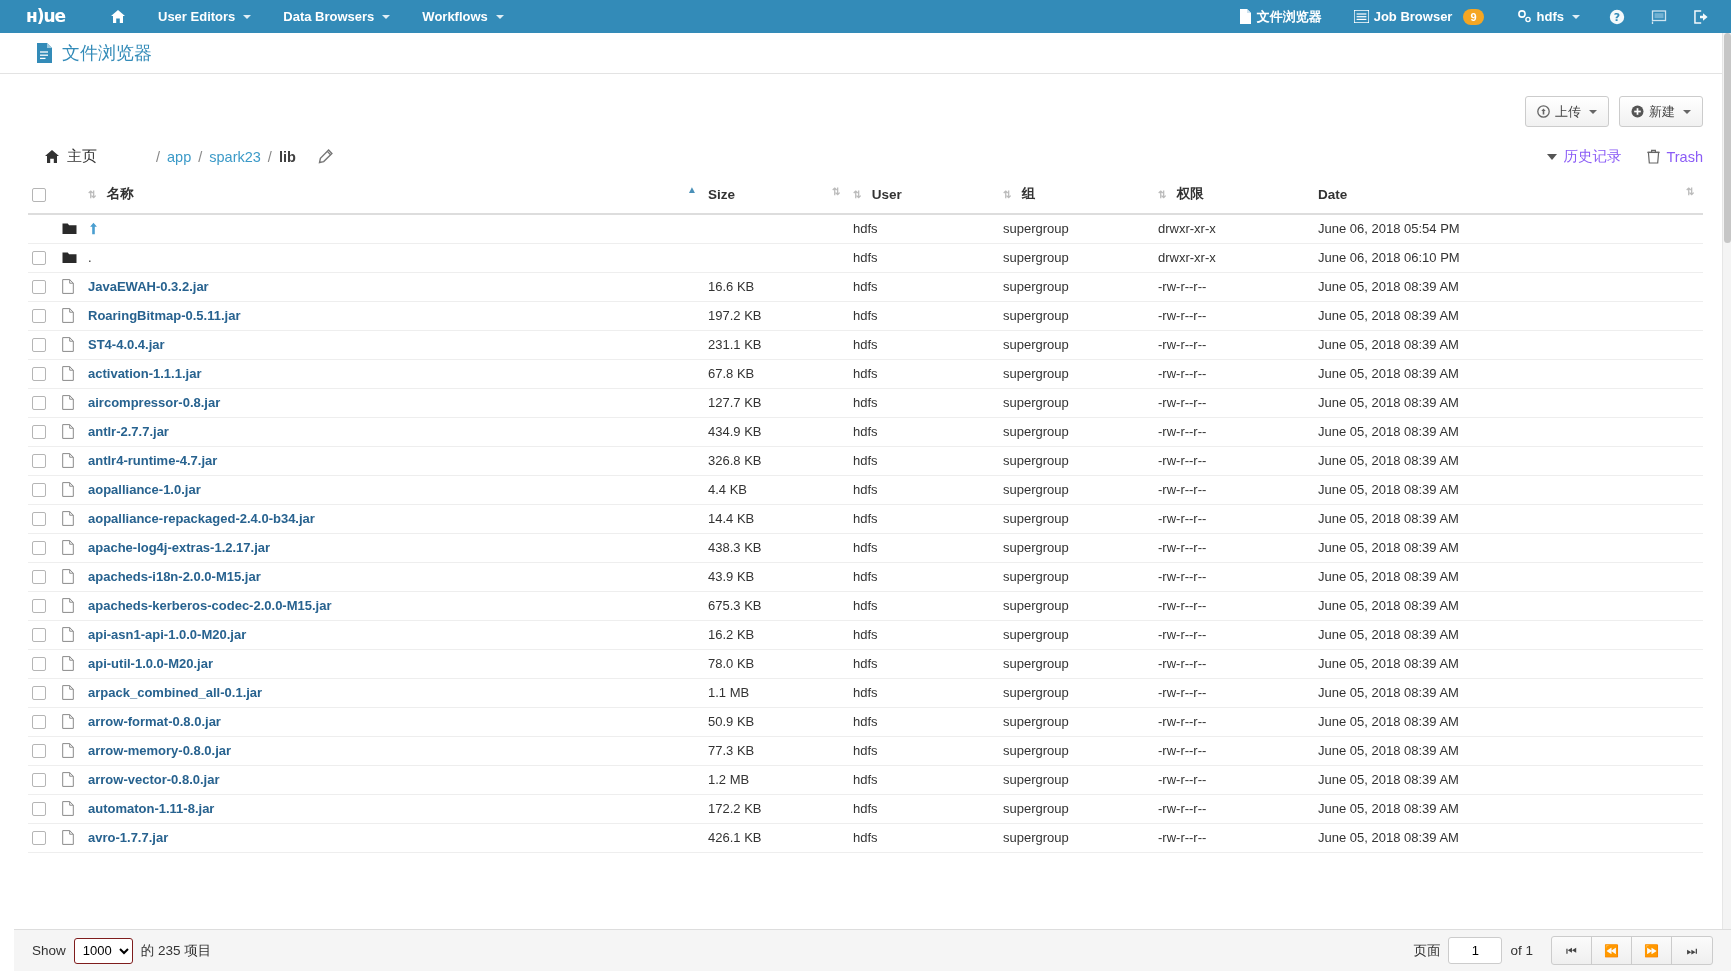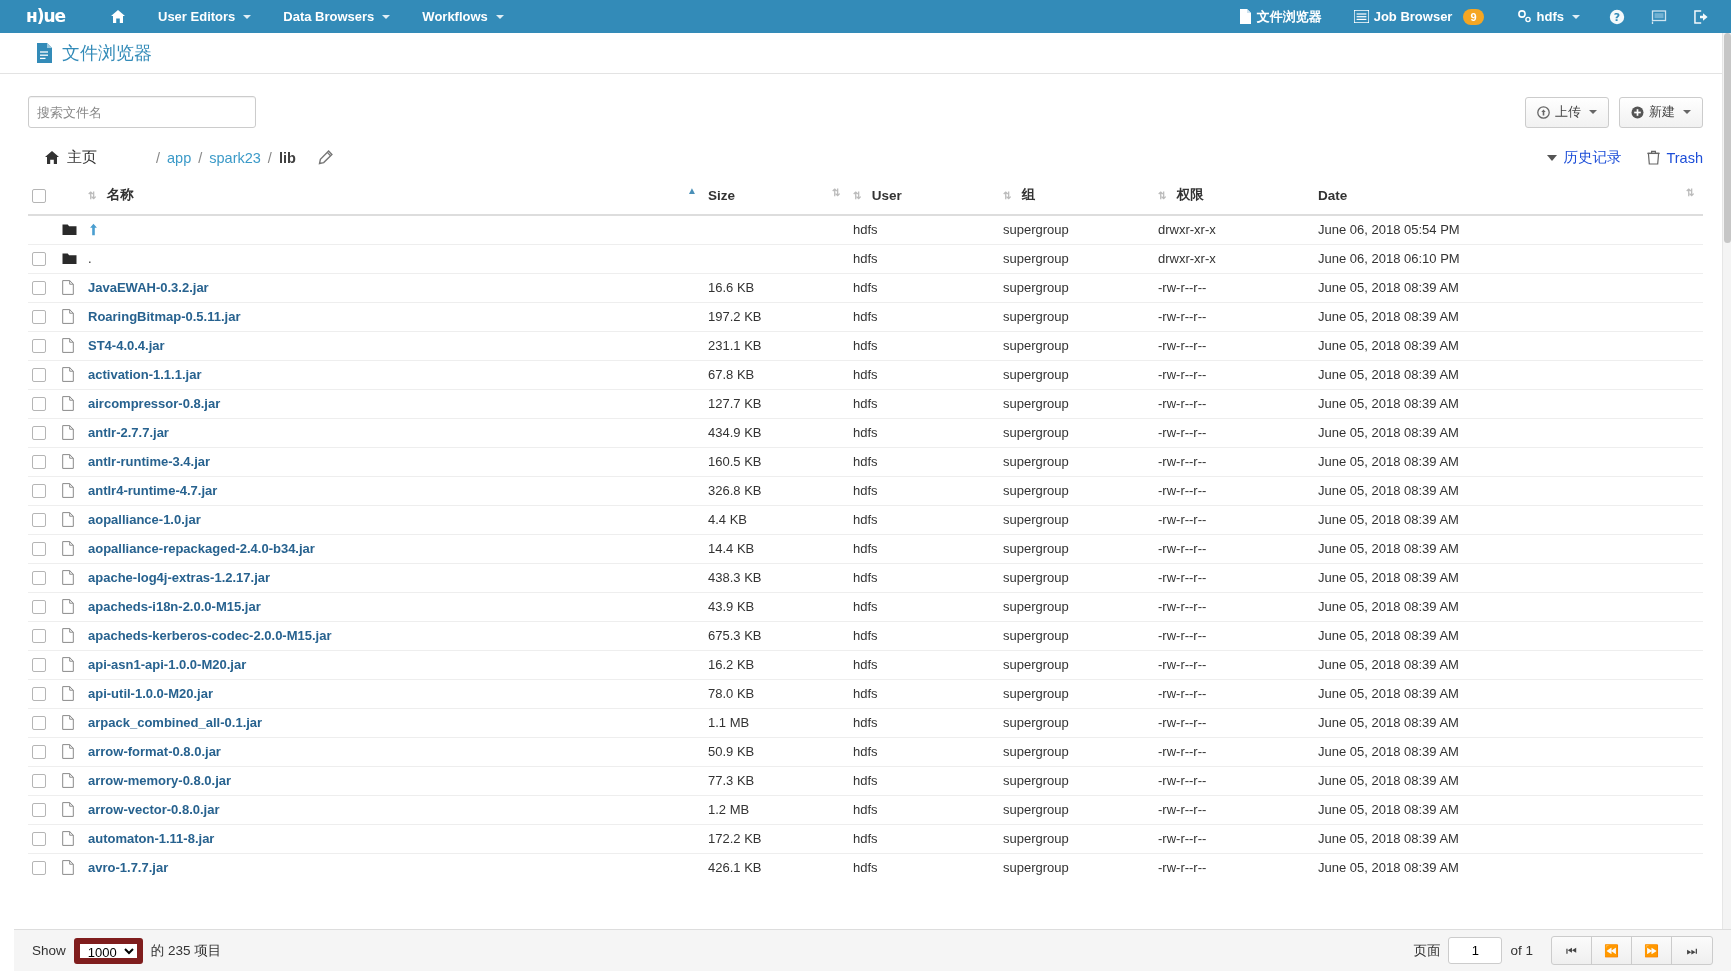--- a/index.html
+++ b/index.html
@@ -174,21 +174,21 @@
   .crumb-sep { color: #888; margin: 0 7px; }
   .crumb-link { color: #3b9ac8; cursor: pointer; }
   .crumb-current { color: #404040; font-weight: bold; }
   .crumb-edit { margin-left: 22px; color: #777; cursor: pointer; display:flex; }
   .crumb-right {
     margin-left: auto;
     display: flex;
     align-items: center;
     gap: 26px;
     font-size: 14.5px;
-    color: #1d4ed8;
+    color: #8b5cf6;
   }
   .crumb-right > div { display: flex; align-items: center; gap: 6px; cursor: pointer; }
 
   
   .table-wrap {
     padding: 0 28px;
     height: 700px;
     overflow: hidden;
   }
   table.files {
@@ -260,21 +260,21 @@
     border-top: 1px solid #ddd;
     display: flex;
     align-items: center;
     padding: 0 18px;
     font-size: 13.5px;
     color: #333;
   }
   .footer-left { display: flex; align-items: center; gap: 8px; }
   .page-size-select {
     height: 26px;
-    border: 6px solid #7f1d1d;
+    border: 1px solid #7f1d1d;
     border-radius: 3px;
     background: #fff;
     font-size: 13px;
     padding: 0 4px;
     font-family: "Liberation Sans", sans-serif;
   }
   .footer-right {
     margin-left: auto;
     display: flex;
     align-items: center;
@@ -423,21 +423,20 @@
         <path d="M11 0 v5 h5 z" fill="#9cc9de"></path>
         <line x1="4" y1="9" x2="12" y2="9" stroke="#fff" stroke-width="1.3"></line>
         <line x1="4" y1="12.2" x2="12" y2="12.2" stroke="#fff" stroke-width="1.3"></line>
         <line x1="4" y1="15.4" x2="9.5" y2="15.4" stroke="#fff" stroke-width="1.3"></line>
       </svg>
   </span>
   <span class="page-title">文件浏览器</span>
 </div>
 
 <div class="toolbar">
-  <input class="search-box" type="text" value="" placeholder="搜索文件名" style="">
 
   <div class="toolbar-right">
     <div class="btn">
       <span>
         <svg width="13" height="13" viewBox="0 0 13 13">
             <circle cx="6.5" cy="6.5" r="5.7" fill="none" stroke="#666" stroke-width="1.3"></circle>
             <path d="M6.5 3.4 l2.2 2.6 h-1.4 v3.4 h-1.6 v-3.4 h-1.4 z" fill="#666"></path>
           </svg>
       </span>
       <span>上传</span>
@@ -641,33 +640,20 @@
           <td class="col-group">supergroup</td>
           <td class="col-perm">-rw-r--r--</td>
           <td class="col-date">June 05, 2018 08:39 AM</td>
         </tr>
         <tr>
           <td class="col-chk"><span class="chk"></span></td>
           <td class="col-ico"><span><svg width="12" height="15" viewBox="0 0 12 15">
                 <path d="M0.7 0.6 h7 l3.6 3.6 v10.2 h-10.6 z" fill="#fff" stroke="#8a8a8a" stroke-width="1"></path>
                 <path d="M7.7 0.6 v3.6 h3.6" fill="none" stroke="#8a8a8a" stroke-width="1"></path>
               </svg></span></td>
-          <td class="col-name"><span class="fname">antlr-runtime-3.4.jar</span></td>
-          <td class="col-size size-cell">160.5 KB</td>
-          <td class="col-user">hdfs</td>
-          <td class="col-group">supergroup</td>
-          <td class="col-perm">-rw-r--r--</td>
-          <td class="col-date">June 05, 2018 08:39 AM</td>
-        </tr>
-        <tr>
-          <td class="col-chk"><span class="chk"></span></td>
-          <td class="col-ico"><span><svg width="12" height="15" viewBox="0 0 12 15">
-                <path d="M0.7 0.6 h7 l3.6 3.6 v10.2 h-10.6 z" fill="#fff" stroke="#8a8a8a" stroke-width="1"></path>
-                <path d="M7.7 0.6 v3.6 h3.6" fill="none" stroke="#8a8a8a" stroke-width="1"></path>
-              </svg></span></td>
           <td class="col-name"><span class="fname">antlr4-runtime-4.7.jar</span></td>
           <td class="col-size size-cell">326.8 KB</td>
           <td class="col-user">hdfs</td>
           <td class="col-group">supergroup</td>
           <td class="col-perm">-rw-r--r--</td>
           <td class="col-date">June 05, 2018 08:39 AM</td>
         </tr>
         <tr>
           <td class="col-chk"><span class="chk"></span></td>
           <td class="col-ico"><span><svg width="12" height="15" viewBox="0 0 12 15">

